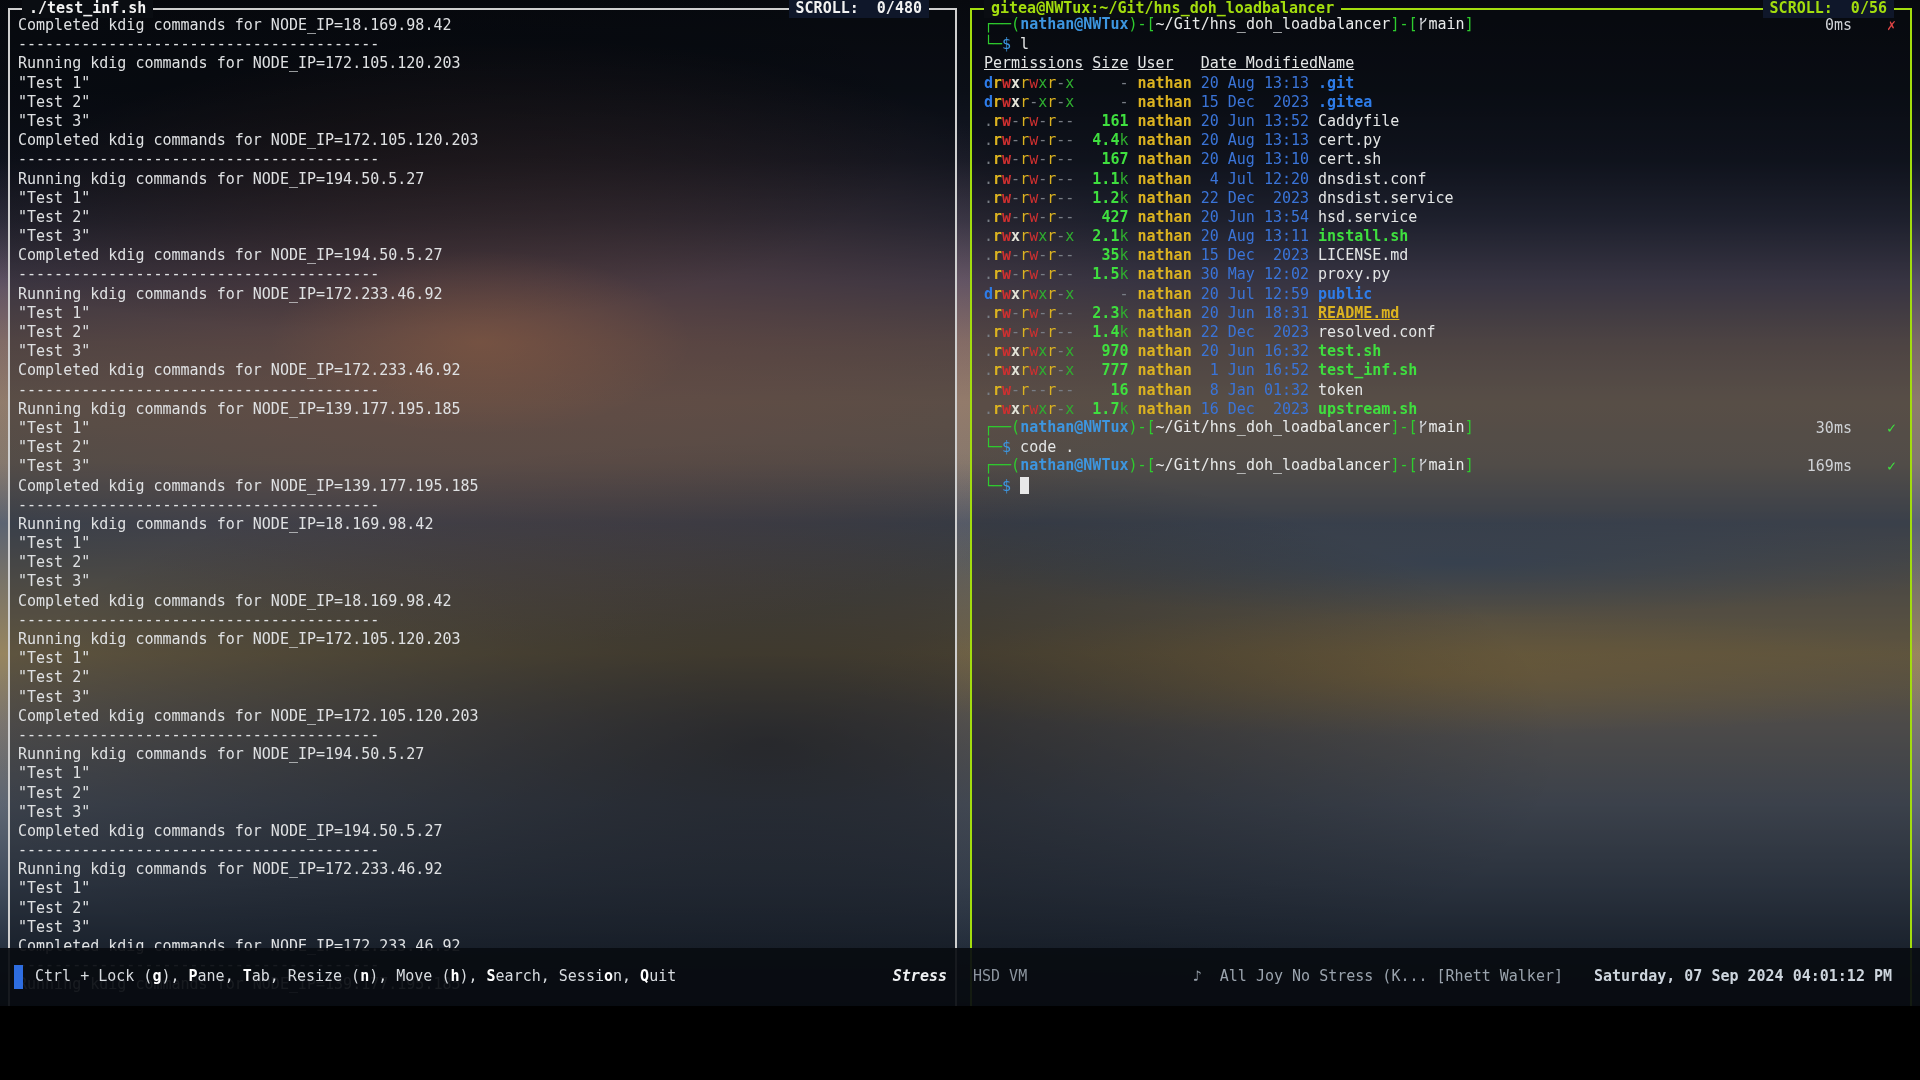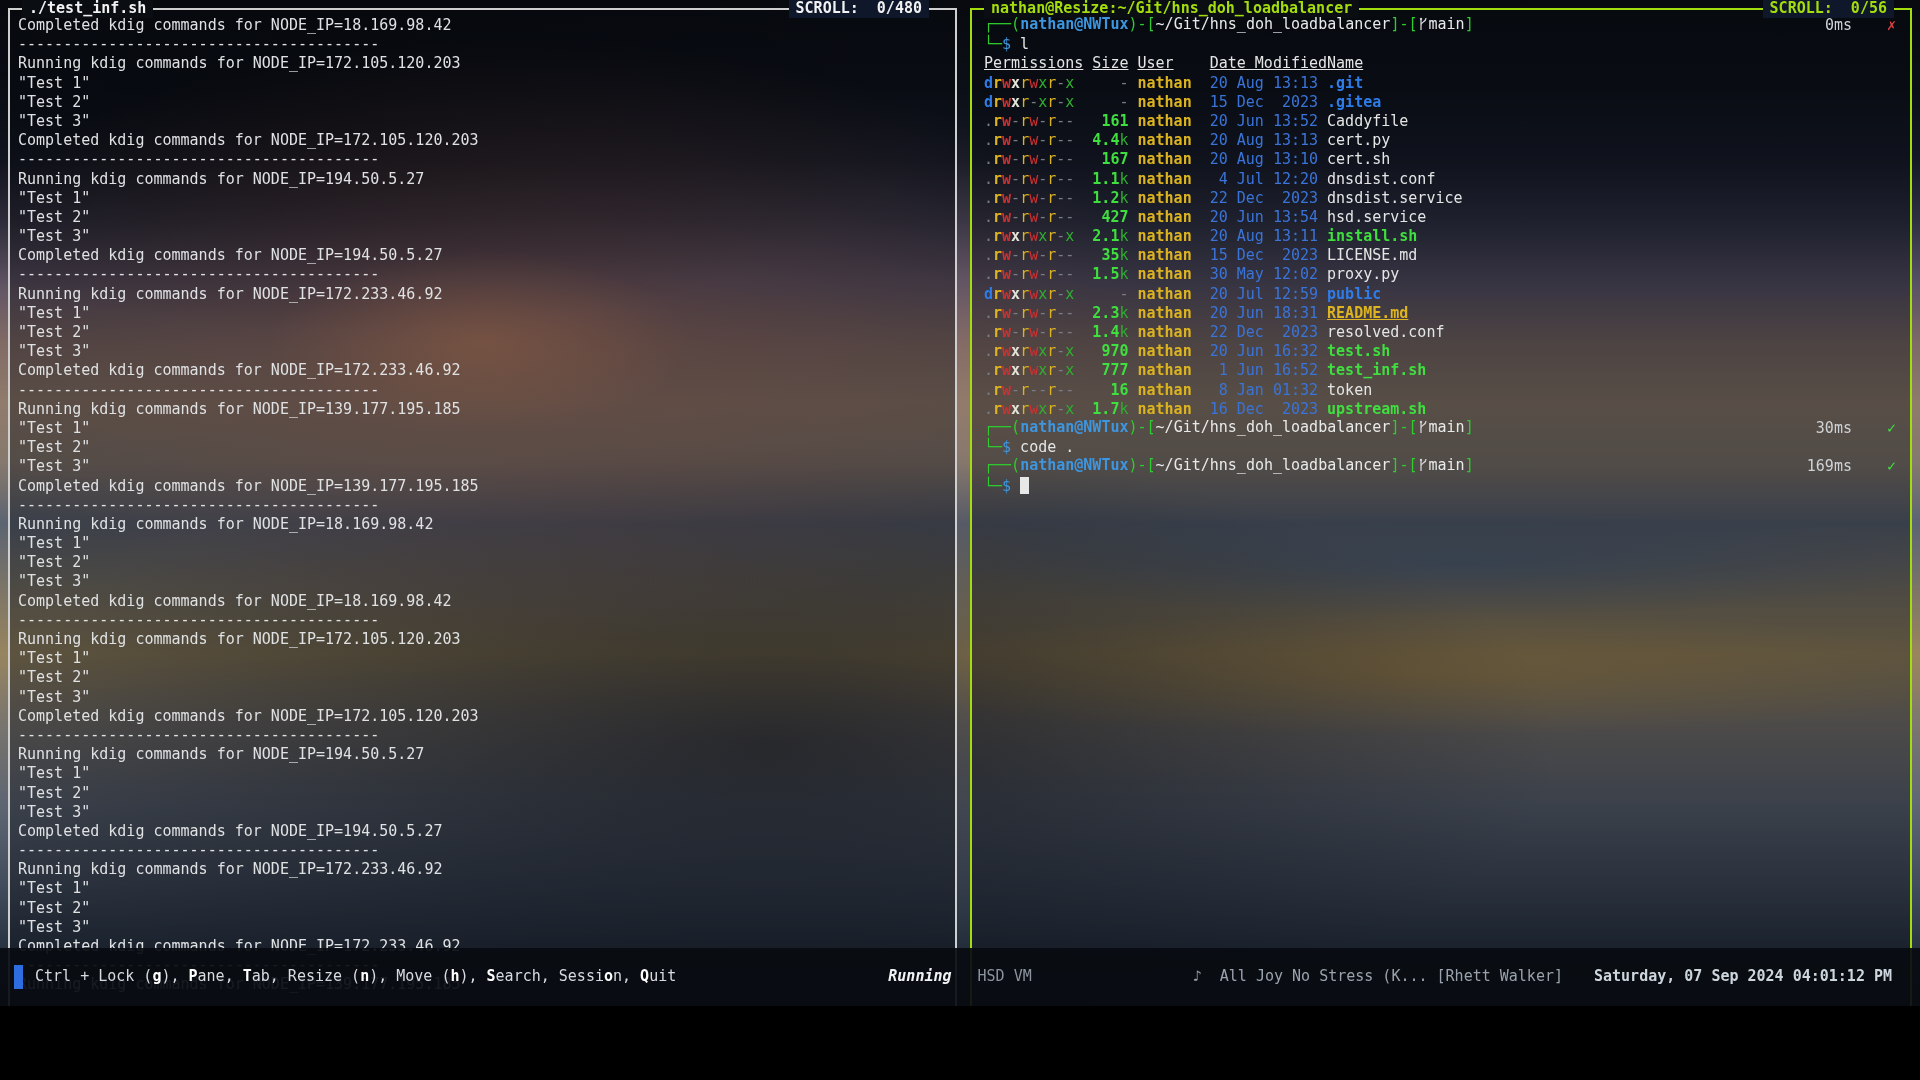--- a/index.html
+++ b/index.html
@@ -45,21 +45,21 @@
   .c-time{color:#cfd2d6;}
   .c-err{color:#e04545;font-weight:bold;}
   .c-ok{color:#3fdf3f;font-weight:bold;}
   .cursor{display:inline-block;width:9px;height:17px;background:#e8e8e8;vertical-align:-3px;}
   .branch-icon{display:inline-block;vertical-align:-2px;margin-right:1px;}
   
   .lcell{display:inline-block;white-space:pre;}
   .w-perm{width:11ch;}
   .w-size{width:5ch;text-align:right;}
   .w-user{width:6ch;}
-  .w-date{width:13ch;margin-left:9px;}
+  .w-date{width:13ch;}
   .gap1{width:1ch;}
   .rstat{margin-left:auto;display:flex;gap:35px;padding-right:2px;}
   
   .statusbar{position:absolute;left:0;right:0;bottom:0;height:58px;background:rgba(9,12,17,0.93);
     display:flex;align-items:center;color:#d8dce0;}
   .sb-left{display:flex;align-items:center;margin-left:14px;white-space:pre;z-index:2;}
   .sb-indicator{display:inline-block;width:9px;height:24px;background:#2e6de0;margin-right:12px;}
   .sb-hint-b{font-weight:bold;color:#ffffff;}
   .sb-center{position:absolute;left:0;right:0;display:flex;justify-content:center;gap:26px;align-items:center;z-index:1;}
   .sb-session{font-weight:bold;font-style:italic;color:#f0f2f4;}
@@ -126,21 +126,21 @@
         <div class="tline">"Test 1"</div>
         <div class="tline">"Test 2"</div>
         <div class="tline">"Test 3"</div>
         <div class="tline">Completed kdig commands for NODE_IP=172.233.46.92</div>
         <div class="tline">----------------------------------------</div>
         <div class="tline">Running kdig commands for NODE_IP=139.177.195.185</div>
       </div>
   </div>
 
   <div class="pane pane-right">
-    <div class="pane-title active">nathan@Resize:~/Git/hns_doh_loadbalancer</div>
+    <div class="pane-title active">gitea@NWTux:~/Git/hns_doh_loadbalancer</div>
     <div class="pane-scroll active">SCROLL:  0/56</div>
     <div class="pane-body" id="right-body">
         <div class="tline flexline"><span style="white-space: pre;"><span class="c-frame">┌──(</span><span class="c-user b">nathan@NWTux</span><span class="c-frame">)-[</span><span class="c-path">~/Git/hns_doh_loadbalancer</span><span class="c-frame">]-[</span><span class="branch-icon"><svg width="10" height="15" viewBox="0 0 10 15">
                 <path d="M3 14 V4 M3 9 C3 5.5 8 6.5 8 2" stroke="#cfd2d6" stroke-width="1.3" fill="none"></path>
                 <circle cx="3" cy="3" r="1.2" fill="#cfd2d6"></circle>
               </svg></span><span class="c-path">main</span><span class="c-frame">]</span></span><span class="rstat"><span class="c-time">0ms</span><span class="c-err">✗</span></span></div>
         <div class="tline"><span class="c-frame">└─</span><span class="c-user">$</span><span class="c-text"> l</span></div>
         <div class="tline"><span class="lcell w-perm"><span class="c-text u">Permissions</span></span><span class="lcell w-size"><span class="c-text u">Size</span></span><span class="lcell gap1"></span><span class="lcell w-user"><span class="c-text u">User</span></span><span class="lcell gap1"></span><span class="lcell w-date"><span class="c-text u">Date Modified</span></span><span class="lcell "><span class="c-text u">Name</span></span></div>
         <div class="tline"><span class="lcell w-perm"><span class="c-dir b">d</span><span class="c-yel b">r</span><span class="c-red b">w</span><span class="c-xpale b">x</span><span class="c-yel">r</span><span class="c-red">w</span><span class="c-grn">x</span><span class="c-yel">r</span><span class="c-dim">-</span><span class="c-grn">x</span></span><span class="lcell w-size"><span class="c-dim">-</span></span><span class="lcell gap1"></span><span class="lcell w-user"><span class="c-yel b">nathan</span></span><span class="lcell gap1"></span><span class="lcell w-date"><span class="c-date">20 Aug 13:13</span></span><span class="lcell "><span class="c-dir b">.git</span></span></div>
         <div class="tline"><span class="lcell w-perm"><span class="c-dir b">d</span><span class="c-yel b">r</span><span class="c-red b">w</span><span class="c-xpale b">x</span><span class="c-yel">r</span><span class="c-dim">-</span><span class="c-grn">x</span><span class="c-yel">r</span><span class="c-dim">-</span><span class="c-grn">x</span></span><span class="lcell w-size"><span class="c-dim">-</span></span><span class="lcell gap1"></span><span class="lcell w-user"><span class="c-yel b">nathan</span></span><span class="lcell gap1"></span><span class="lcell w-date"><span class="c-date">15 Dec  2023</span></span><span class="lcell "><span class="c-dir b">.gitea</span></span></div>
@@ -171,21 +171,21 @@
               </svg></span><span class="c-path">main</span><span class="c-frame">]</span></span><span class="rstat"><span class="c-time">169ms</span><span class="c-ok">✓</span></span></div>
         <div class="tline"><span class="c-frame">└─</span><span class="c-user">$</span><span class="c-text"> </span><span class="cursor"></span></div>
       </div>
   </div>
 
   <div class="statusbar">
     <div class="sb-left">
       <span class="sb-indicator"></span><span id="sb-hints"><span>Ctrl + Lock (</span><span class="sb-hint-b">g</span><span>), </span><span class="sb-hint-b">P</span><span>ane, </span><span class="sb-hint-b">T</span><span>ab, Resize (</span><span class="sb-hint-b">n</span><span>), Move (</span><span class="sb-hint-b">h</span><span>), </span><span class="sb-hint-b">S</span><span>earch, Sessi</span><span class="sb-hint-b">o</span><span>n, </span><span class="sb-hint-b">Q</span><span>uit</span></span>
     </div>
     <div class="sb-center">
-      <span class="sb-session">Running</span>
+      <span class="sb-session">Stress</span>
       <span class="sb-host">HSD VM</span>
     </div>
     <div class="sb-right">
       <span class="sb-music"><span>♪</span>  <span>All Joy No Stress (K... [Rhett Walker]</span></span>
       <span class="sb-clock">Saturday, 07 Sep 2024 04:01:12 PM</span>
     </div>
   </div>
 </div>
 
 </body></html>

